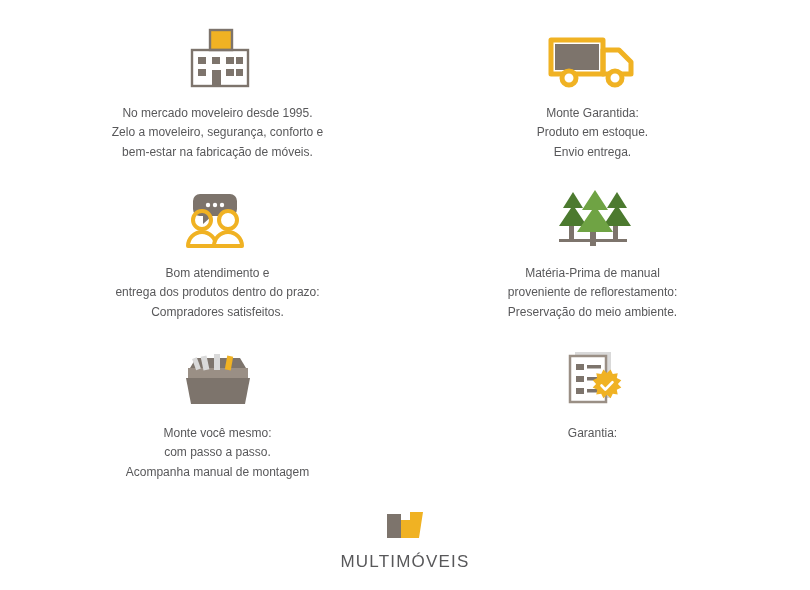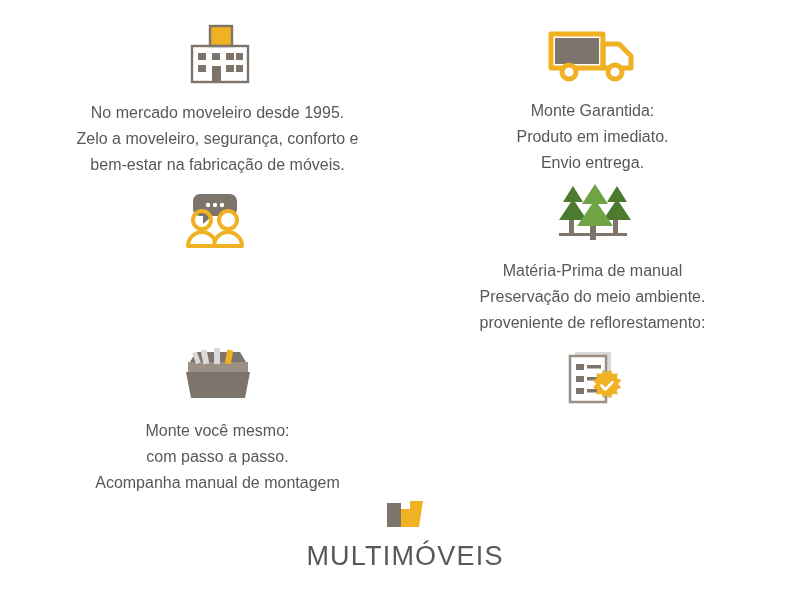--- a/index.html
+++ b/index.html
@@ -37,21 +37,21 @@
   }
   .icon-wrap {
     height: 72px;
     display: flex;
     align-items: flex-end;
     justify-content: center;
     margin-bottom: 12px;
   }
   .cell-text {
     text-align: center;
-    font-size: 16px;
+    font-size: 12px;
     line-height: 1.62;
     color: #58585a;
     max-width: 330px;
   }
   .cell-text .line {
     display: block;
     white-space: nowrap;
   }
   .footer {
     position: absolute;
@@ -59,21 +59,21 @@
     right: 0;
     bottom: 18px;
     display: flex;
     flex-direction: column;
     align-items: center;
   }
   .brand-mark {
     margin-bottom: 6px;
   }
   .brand-name {
-    font-size: 27px;
+    font-size: 17px;
     letter-spacing: 1.2px;
     color: #58585a;
     font-family: "Liberation Sans", sans-serif;
   }
 </style>
 </head>
 <body>
 
 <div class="page">
 
@@ -107,56 +107,61 @@
         <svg width="104" height="62" viewBox="0 0 104 62">
           <path d="M14 14 h44 v26 h-44 z" fill="#7d746c"></path>
           <path d="M10 10 h52 v34 h-52 z" fill="none" stroke="#f0b223" stroke-width="5" stroke-linejoin="round"></path>
           <path d="M62 20 h16 l12 12 v12 h-28 z" fill="none" stroke="#f0b223" stroke-width="5" stroke-linejoin="round"></path>
           <circle cx="28" cy="48" r="7" fill="#ffffff" stroke="#f0b223" stroke-width="5"></circle>
           <circle cx="74" cy="48" r="7" fill="#ffffff" stroke="#f0b223" stroke-width="5"></circle>
         </svg>
       </div>
       <div class="cell-text">
         <span class="line">Monte Garantida:</span>
-        <span class="line">Produto em imediato.</span>
+        <span class="line">Produto em estoque.</span>
         <span class="line">Envio entrega.</span>
       </div>
     </div>
 
     <div class="cell">
       <div class="icon-wrap">
         <svg width="104" height="62" viewBox="0 0 104 62">
           <path d="M34 4 h30 a7 7 0 0 1 7 7 v8 a7 7 0 0 1 -7 7 h-18 l-9 8 v-8 h-3 a7 7 0 0 1 -7 -7 v-8 a7 7 0 0 1 7 -7 z" fill="#7d746c"></path>
           <circle cx="42" cy="15" r="2.2" fill="#ffffff"></circle>
           <circle cx="49" cy="15" r="2.2" fill="#ffffff"></circle>
           <circle cx="56" cy="15" r="2.2" fill="#ffffff"></circle>
           <circle cx="36" cy="30" r="9" fill="none" stroke="#f0b223" stroke-width="4"></circle>
           <path d="M22 56 a14 14 0 0 1 28 0 z" fill="none" stroke="#f0b223" stroke-width="4" stroke-linejoin="round"></path>
           <circle cx="62" cy="30" r="9" fill="#ffffff" stroke="#f0b223" stroke-width="4"></circle>
           <path d="M48 56 a14 14 0 0 1 28 0 z" fill="#ffffff" stroke="#f0b223" stroke-width="4" stroke-linejoin="round"></path>
         </svg>
       </div>
+      <div class="cell-text">
+        <span class="line">Bom atendimento e</span>
+        <span class="line">entrega dos produtos dentro do prazo:</span>
+        <span class="line">Compradores satisfeitos.</span>
+      </div>
     </div>
 
     <div class="cell">
       <div class="icon-wrap">
         <svg width="104" height="66" viewBox="0 0 104 66">
           <path d="M30 40 l-12 0 l12 -18 l-8 0 l10 -16 l10 16 l-8 0 l12 18 z" fill="#4c7a2f"></path>
           <rect x="28" y="40" width="5" height="14" fill="#7d746c"></rect>
           <path d="M74 40 l-12 0 l12 -18 l-8 0 l10 -16 l10 16 l-8 0 l12 18 z" fill="#4c7a2f"></path>
           <rect x="72" y="40" width="5" height="14" fill="#7d746c"></rect>
           <path d="M52 46 l-16 0 l15 -22 l-10 0 l13 -20 l13 20 l-10 0 l15 22 z" fill="#6fa344"></path>
           <rect x="49" y="46" width="6" height="14" fill="#7d746c"></rect>
           <rect x="18" y="53" width="68" height="3" fill="#7d746c"></rect>
         </svg>
       </div>
       <div class="cell-text">
         <span class="line">Matéria-Prima de manual</span>
+        <span class="line">proveniente de reflorestamento:</span>
         <span class="line">Preservação do meio ambiente.</span>
-        <span class="line">proveniente de reflorestamento:</span>
       </div>
     </div>
 
     <div class="cell">
       <div class="icon-wrap">
         <svg width="104" height="62" viewBox="0 0 104 62">
           <path d="M24 18 h56 l-6 -10 h-44 z" fill="#7d746c"></path>
           <rect x="22" y="18" width="60" height="10" fill="#9a8f85"></rect>
           <path d="M20 28 h64 l-5 26 h-54 z" fill="#7d746c"></path>
           <rect x="36" y="6" width="6" height="14" fill="#d9d9d9" transform="rotate(-12 39 13)"></rect>
@@ -183,20 +188,21 @@
           <rect x="46" y="29" width="14" height="3.5" fill="#7d746c"></rect>
           <rect x="35" y="40" width="8" height="6" fill="#7d746c"></rect>
           <rect x="46" y="41" width="14" height="3.5" fill="#7d746c"></rect>
           <g transform="translate(66,38)">
             <path d="M0 -13 l3.6 -3.4 l2.2 4.5 l4.9 -0.9 l-0.9 4.9 l4.5 2.2 l-3.4 3.6 l3.4 3.6 l-4.5 2.2 l0.9 4.9 l-4.9 -0.9 l-2.2 4.5 l-3.6 -3.4 l-3.6 3.4 l-2.2 -4.5 l-4.9 0.9 l0.9 -4.9 l-4.5 -2.2 l3.4 -3.6 l-3.4 -3.6 l4.5 -2.2 l-0.9 -4.9 l4.9 0.9 l2.2 -4.5 z" fill="#f0b223"></path>
             <path d="M-5.5 -0.5 l3.8 4 l7.2 -7.4" fill="none" stroke="#ffffff" stroke-width="2.6" stroke-linecap="round" stroke-linejoin="round"></path>
           </g>
         </svg>
       </div>
       <div class="cell-text">
+        <span class="line">Garantia:</span>
       </div>
     </div>
 
   </div>
 
   <div class="footer">
     <div class="brand-mark">
       <svg width="44" height="32" viewBox="0 0 44 32">
         <path d="M4 4 h14 v24 h-14 z" fill="#7d746c"></path>
         <path d="M18 10 h9 v18 h-9 z" fill="#f0b223"></path>

